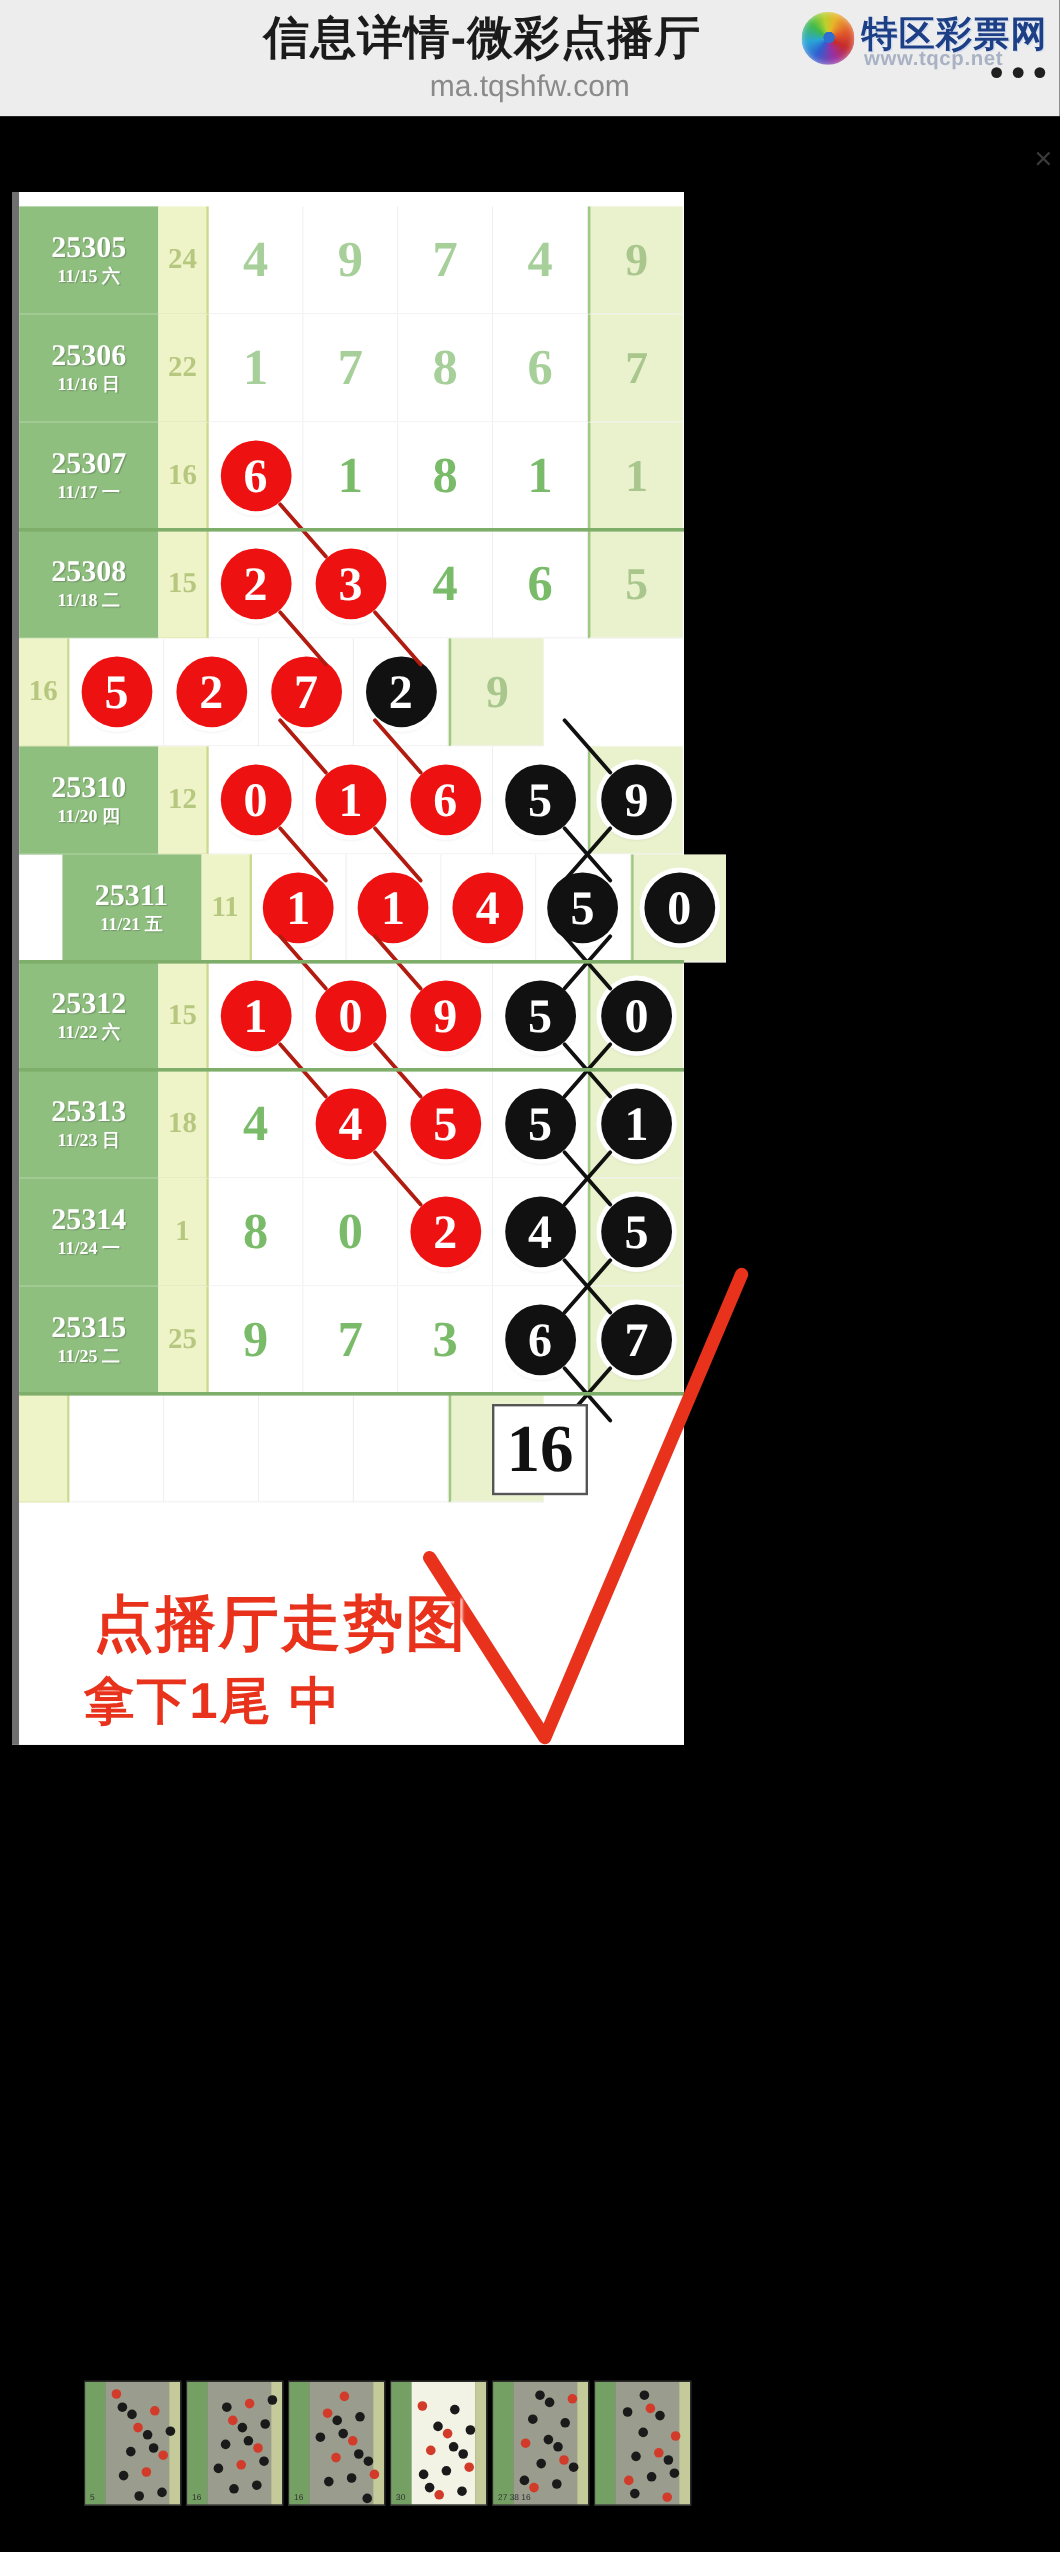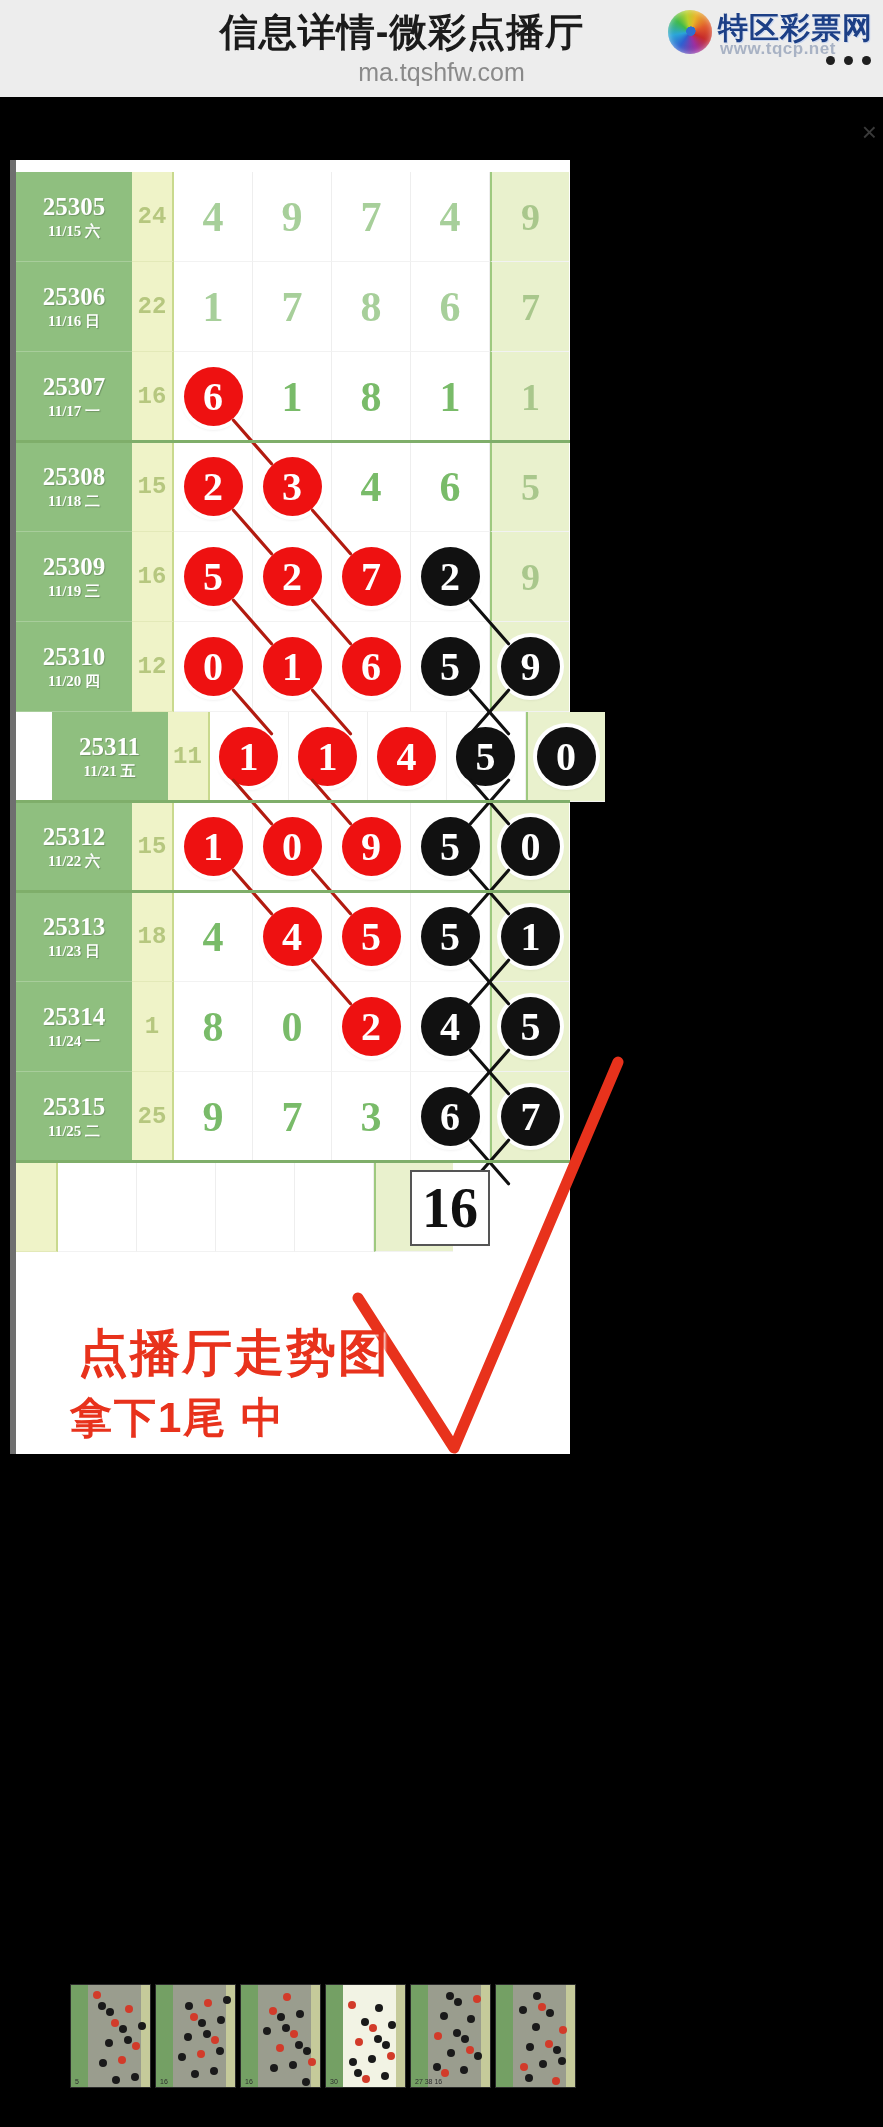--- a/index.html
+++ b/index.html
@@ -111,21 +111,21 @@
   }
   .c-issue .iss-date {
     font-family: "Liberation Serif", serif;
     font-size: 15px; font-weight: 700; line-height: 20px;
     text-shadow: 1px 1px 1px rgba(0,0,0,.22);
   }
   .c-sum {
     width: 42px; flex: 0 0 42px;
     background: #eff3c8;
     color: #b6c77f;
-    font-family: Liberation Mono, monospace;
+    font-family: Liberation Serif, serif;
     font-size: 24px; font-weight: 700;
     display: flex; align-items: center; justify-content: center;
     border-bottom: 1px solid #e3e9b8;
     border-right: 2px solid #c9d98e;
   }
   .cell {
     flex: 0 0 79px; width: 79px;
     position: relative;
     display: flex; align-items: center; justify-content: center;
     border-right: 1px solid #eeeeee;
@@ -369,24 +369,20 @@
             <div class="num-plain">4</div>
           </div>
           <div class="cell">
             <div class="num-plain">6</div>
           </div>
           <div class="cell tail">
             <div class="num-plain tailnum">5</div>
           </div>
         </div>
         <div class="row" style="top: 372px; height: 90px;">
-          <div class="c-issue">
-            <div class="iss-no">25309</div>
-            <div class="iss-date">11/19 三</div>
-          </div>
           <div class="c-sum">16</div>
           <div class="cell">
             <div class="ball red">5</div>
           </div>
           <div class="cell">
             <div class="ball red">2</div>
           </div>
           <div class="cell">
             <div class="ball red">7</div>
           </div>

